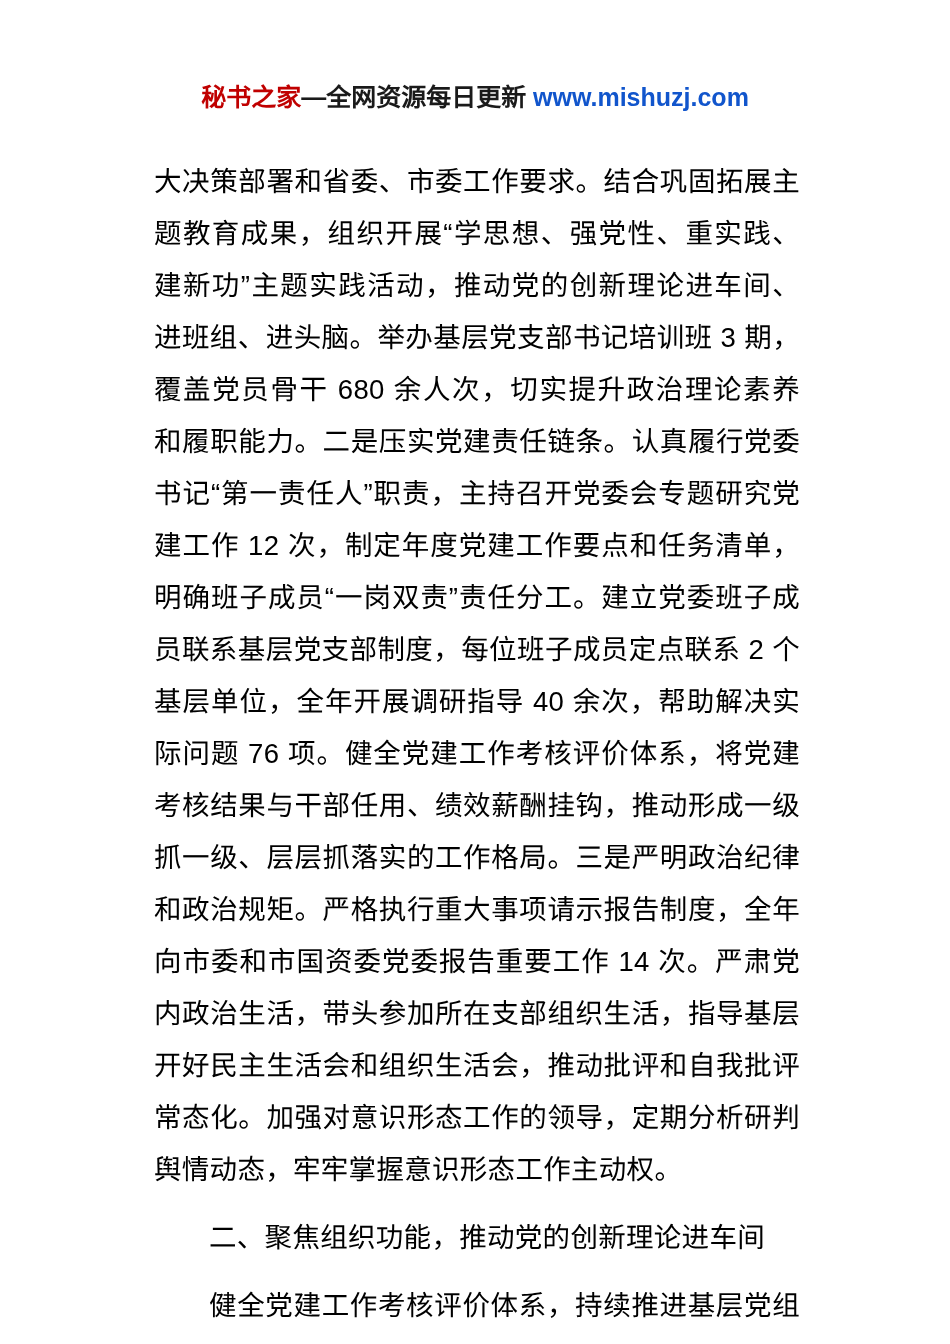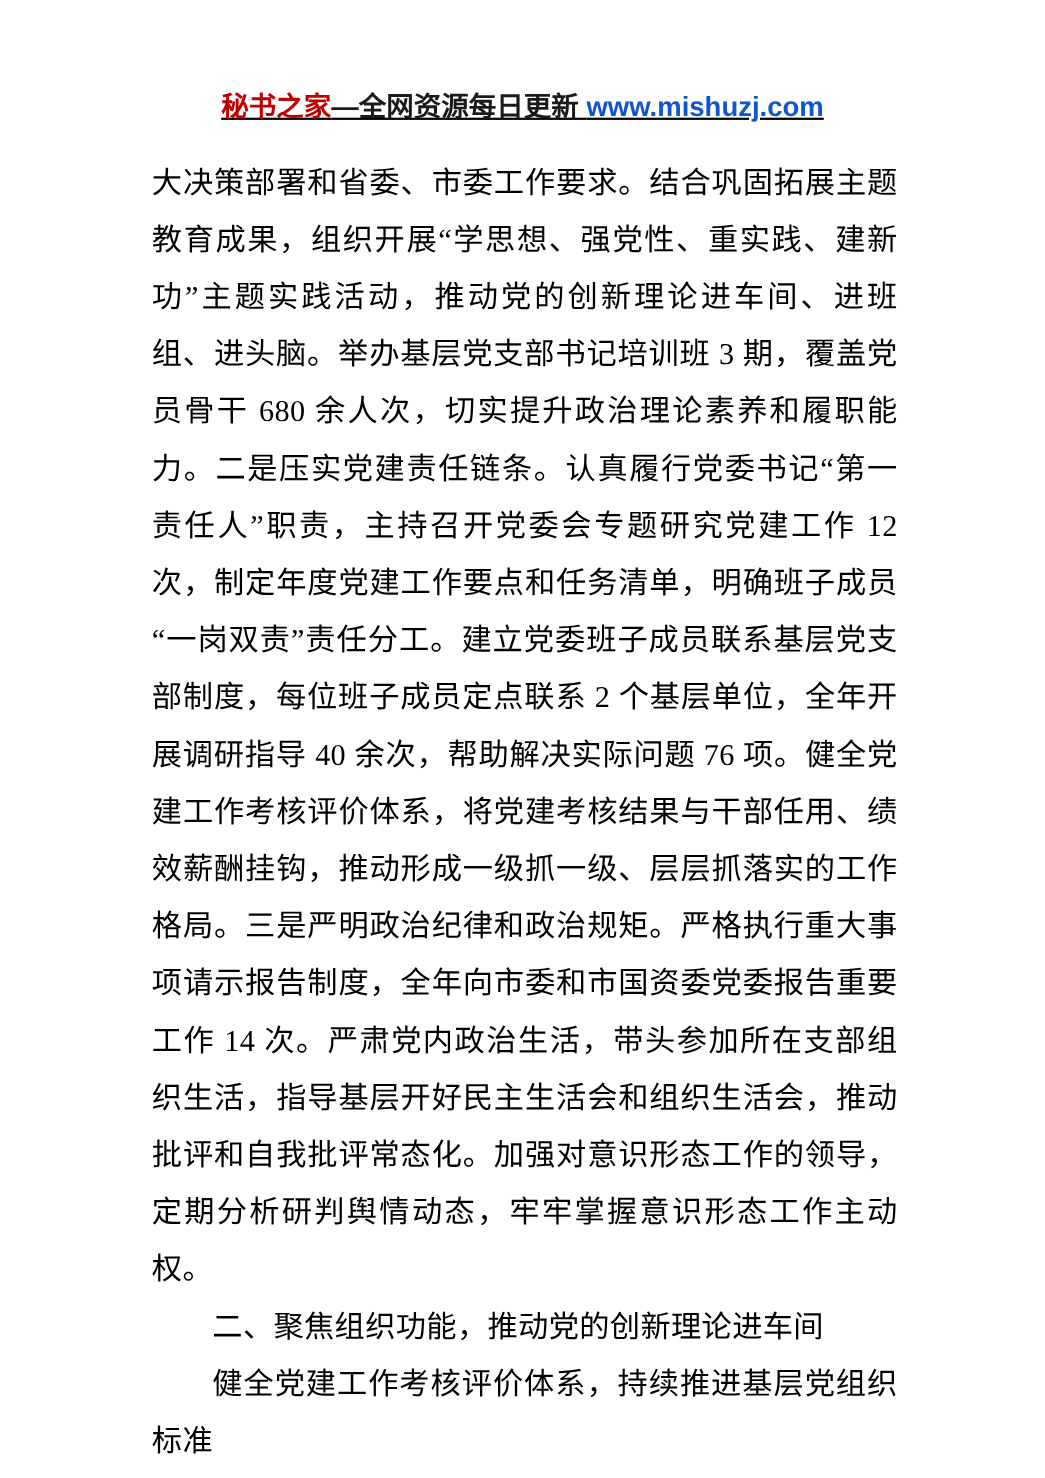--- a/index.html
+++ b/index.html
@@ -27,21 +27,20 @@
   .header-banner {
     position: absolute;
     top: 82px;
     left: 0;
     width: 950px;
     text-align: center;
     font-size: 25px;
     font-weight: bold;
     white-space: nowrap;
     line-height: 1.2;
-    text-decoration: underline;
   }
   .brand-red {
     color: #c00000;
   }
   .brand-dark {
     color: #1a1a1a;
   }
   .brand-link {
     color: #1155cc;
     text-decoration: none;
@@ -52,23 +51,22 @@
     left: 138px;
     width: 678px;
     font-size: 27.5px;
     line-height: 52px;
     letter-spacing: 0.3px;
     text-align: justify;
     text-justify: inter-ideograph;
     color: #000000;
   }
   .doc-body p {
-    margin: 0;
+    margin: 16px;
     text-indent: 0;
-    font-family: Liberation Serif, serif;
   }
   .doc-body p.indent {
     text-indent: 2em;
   }
 </style>
 </head>
 <body>
 
 <div class="page">
 

